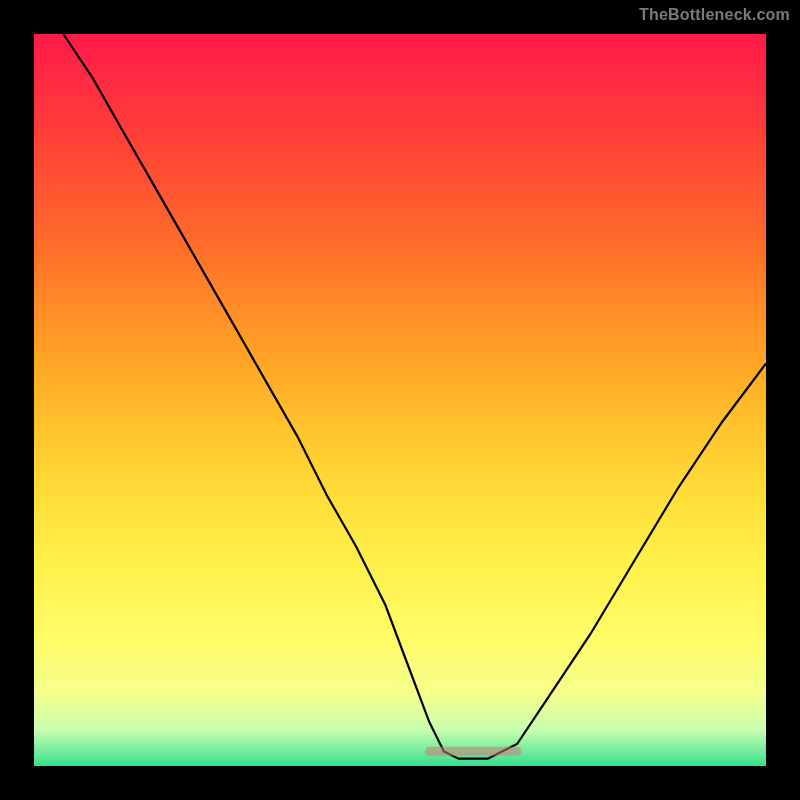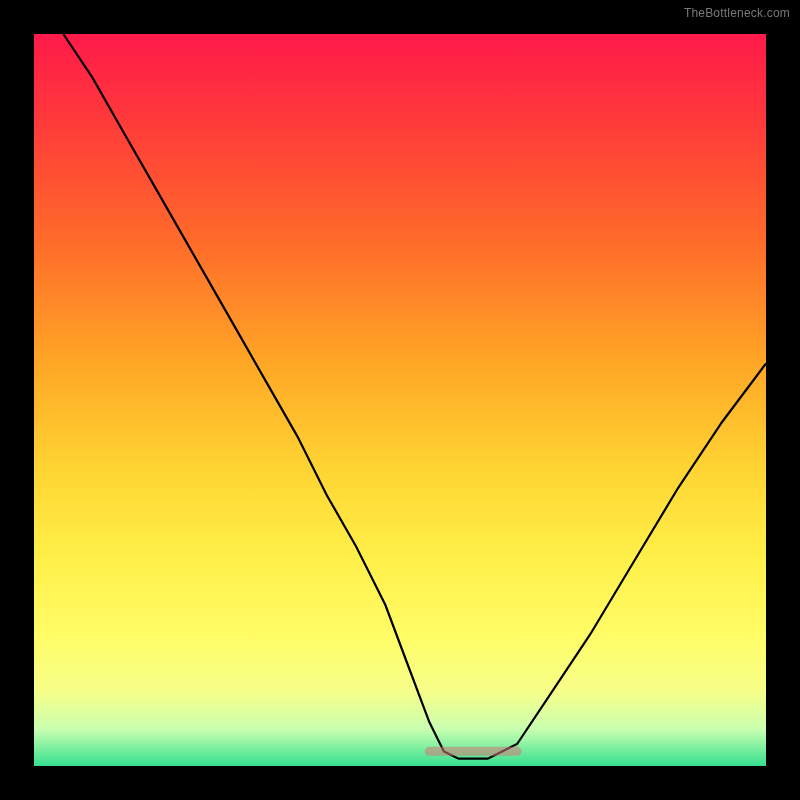--- a/index.html
+++ b/index.html
@@ -1,17 +1,17 @@
 <!DOCTYPE html>
 <html><head>
 <meta charset="utf-8">
 <style>
   * { margin: 0; padding: 0; box-sizing: border-box; }
   body { width: 800px; height: 800px; background: #000; position: relative; overflow: hidden; font-family: Arial, sans-serif; }
-  .watermark { position: absolute; top: 6px; right: 10px; color: #7a7a7a; font-size: 12px; font-weight: 400; letter-spacing: 0.2px; z-index: 10; }
+  .watermark { position: absolute; top: 6px; right: 10px; color: #7a7a7a; font-size: 16px; font-weight: 700; letter-spacing: 0.2px; z-index: 10; }
   .plot-area { position: absolute; left: 34px; top: 34px; width: 732px; height: 732px; overflow: hidden; }
   .plot-bg { position: absolute; inset: 0; background: linear-gradient(to bottom,
       #ff1a4a 0%,
       #ff3a3a 12%,
       #ff6a2a 28%,
       #ffa726 45%,
       #ffd633 60%,
       #fff04a 72%,
       #fffc66 82%,
       #f6ff8a 90%,

